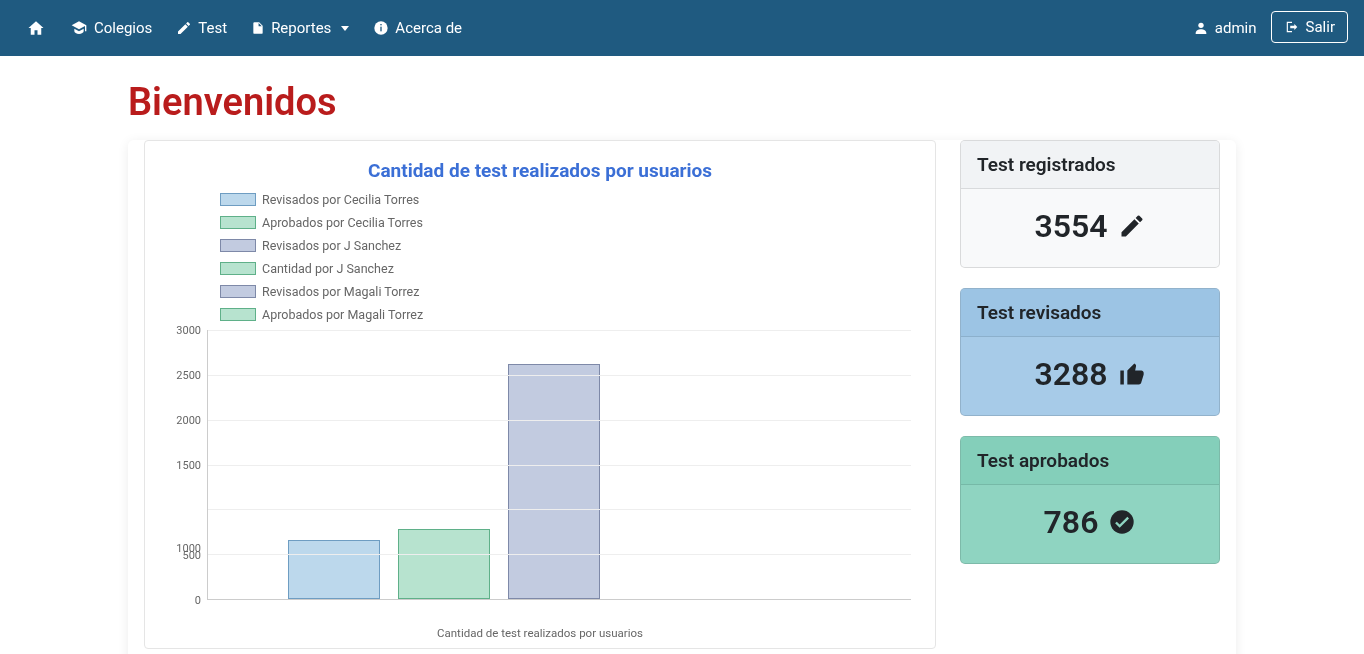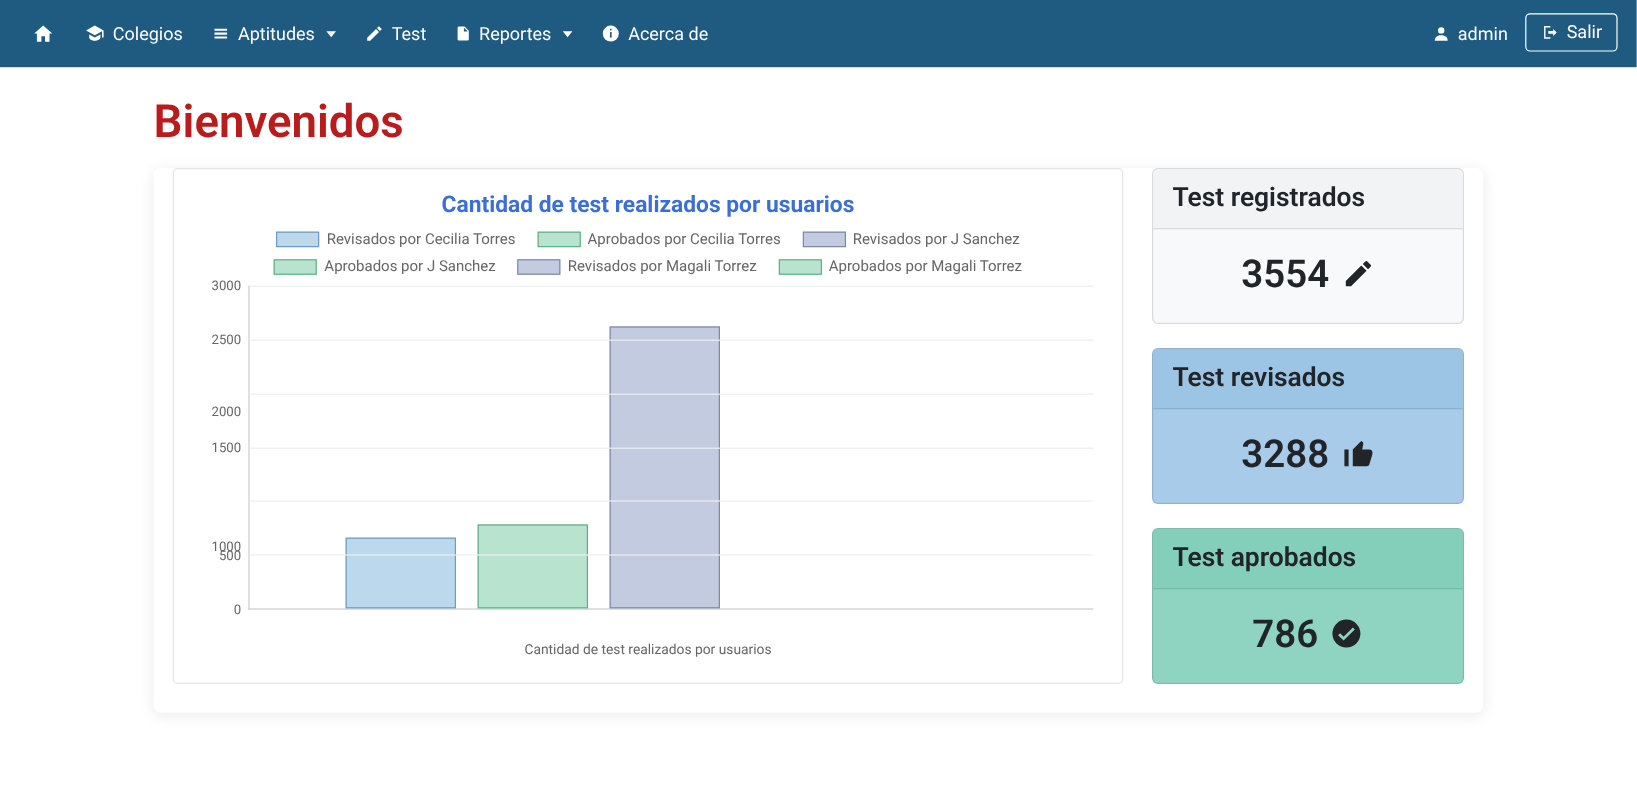--- a/index.html
+++ b/index.html
@@ -94,20 +94,21 @@
     display: flex;
     flex-wrap: wrap;
     justify-content: center;
     gap: 8px 18px;
     font-size: 12.5px;
     color: #666;
     margin-bottom: 8px;
     max-width: 640px;
     margin-left: auto;
     margin-right: auto;
+    flex-direction: column;
   }
   .legend-item { display: flex; align-items: center; gap: 6px; }
   .legend-swatch {
     width: 36px; height: 13px;
     border: 1px solid rgba(0,0,0,0.3);
   }
   .chart-area {
     position: relative;
     height: 290px;
     margin: 0 12px 0 50px;
@@ -155,21 +156,21 @@
     color: #666;
     margin-top: 6px;
   }
   .stat-card {
     border: 1px solid rgba(0,0,0,0.12);
     border-radius: 5px;
     overflow: hidden;
   }
   .stat-card .hdr {
     padding: 12px 16px;
-    font-size: 22px;
+    font-size: 19px;
     font-weight: 600;
     border-bottom: 1px solid rgba(0,0,0,0.1);
   }
   .stat-card .body {
     padding: 18px 12px 22px 12px;
     text-align: center;
     font-size: 32px;
     font-weight: 600;
     display: flex;
     align-items: center;
@@ -198,29 +199,20 @@
     <div class="nav-item">
       <span class="icon">
         <svg width="18" height="16" viewBox="0 0 24 24" fill="#fff">
             <path d="M12 2L1 8l11 6 9-4.9V17h2V8L12 2zM5 13.2V17c0 2 3.1 4 7 4s7-2 7-4v-3.8l-7 3.8-7-3.8z"></path>
           </svg>
       </span>
       <span>Colegios</span>
     </div>
     <div class="nav-item">
       <span class="icon">
-        <svg width="16" height="14" viewBox="0 0 24 24" fill="#fff">
-            <path d="M3 5h18v3H3zm0 5.5h18v3H3zM3 16h18v3H3z"></path>
-          </svg>
-      </span>
-      <span>Aptitudes</span>
-      <span class="caret-down"></span>
-    </div>
-    <div class="nav-item">
-      <span class="icon">
         <svg width="16" height="16" viewBox="0 0 24 24" fill="#fff">
             <path d="M3 17.25V21h3.75L17.81 9.94l-3.75-3.75L3 17.25zM20.71 7.04a1 1 0 000-1.41l-2.34-2.34a1 1 0 00-1.41 0l-1.83 1.83 3.75 3.75 1.83-1.83z"></path>
           </svg>
       </span>
       <span>Test</span>
     </div>
     <div class="nav-item">
       <span class="icon">
         <svg width="14" height="16" viewBox="0 0 24 24" fill="#fff">
             <path d="M14 2H6a2 2 0 00-2 2v16a2 2 0 002 2h12a2 2 0 002-2V8l-6-6zM13 9V3.5L18.5 9H13z"></path>
@@ -277,38 +269,38 @@
             <div class="legend-item">
               <span class="legend-swatch" style="background: rgb(183, 227, 207); border-color: rgb(95, 176, 137);"></span>
               <span>Aprobados por Cecilia Torres</span>
             </div>
             <div class="legend-item">
               <span class="legend-swatch" style="background: rgb(194, 203, 224); border-color: rgb(126, 137, 168);"></span>
               <span>Revisados por J Sanchez</span>
             </div>
             <div class="legend-item">
               <span class="legend-swatch" style="background: rgb(183, 227, 207); border-color: rgb(95, 176, 137);"></span>
-              <span>Aprobados por J Sanchez</span>
+              <span>Cantidad por J Sanchez</span>
             </div>
             <div class="legend-item">
               <span class="legend-swatch" style="background: rgb(194, 203, 224); border-color: rgb(126, 137, 168);"></span>
               <span>Revisados por Magali Torrez</span>
             </div>
             <div class="legend-item">
               <span class="legend-swatch" style="background: rgb(183, 227, 207); border-color: rgb(95, 176, 137);"></span>
               <span>Aprobados por Magali Torrez</span>
             </div>
           </div>
         <div class="chart-area">
           <div class="y-axis" id="y-axis">
               <div class="y-tick" style="top: 100%;">0</div>
               <div class="y-tick" style="top: 83.3333%;">500</div>
               <div class="y-tick" style="top: 66.6667%; margin-top: 38px;">1000</div>
               <div class="y-tick" style="top: 50%;">1500</div>
-              <div class="y-tick" style="top: 33.3333%; margin-top: 15px;">2000</div>
+              <div class="y-tick" style="top: 33.3333%;">2000</div>
               <div class="y-tick" style="top: 16.6667%;">2500</div>
               <div class="y-tick" style="top: 0%;">3000</div>
             </div>
           <div class="plot" id="plot">
             <div class="bars" id="bars">
                 <div class="bar" title="Revisados por Cecilia Torres: 660" style="height: 22%; background: rgb(188, 216, 236); border-color: rgb(110, 157, 194);"></div>
                 <div class="bar" title="Aprobados por Cecilia Torres: 780" style="height: 26%; background: rgb(183, 227, 207); border-color: rgb(95, 176, 137);"></div>
                 <div class="bar" title="Revisados por J Sanchez: 2620" style="height: 87.3333%; background: rgb(194, 203, 224); border-color: rgb(126, 137, 168);"></div>
               </div>
           <div class="gridline" style="top: 83.3333%;"></div>

